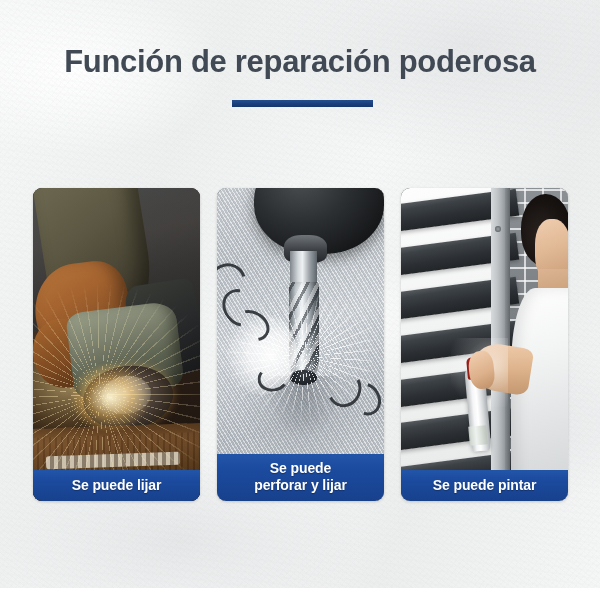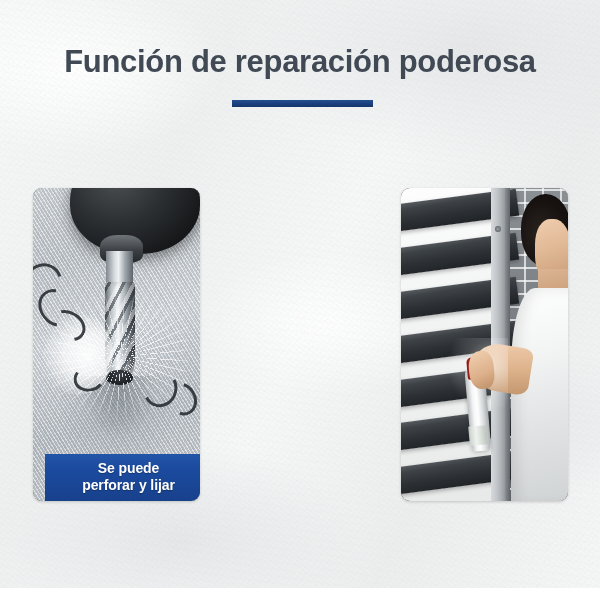--- a/index.html
+++ b/index.html
@@ -408,21 +408,21 @@
     position: absolute;
     left: 56.5%; top: 12%;
     width: 3.6%; height: 2.2%;
     background: radial-gradient(circle, #9aa0a4 0%, #6d7478 60%, #4b5155 100%);
     border-radius: 50%;
   }
 
   
   .caption {
     position: absolute;
-    left: 12px;
+    left: 0;
     bottom: 0;
     width: 100%;
     box-sizing: border-box;
     background: linear-gradient(180deg, #2255a8 0%, #1b4a9e 34%, #18418c 100%);
     color: #ffffff;
     font-size: 14px;
     font-weight: bold;
     text-align: center;
     line-height: 16px;
     padding: 7px 4px 8px 4px;
@@ -441,20 +441,41 @@
 <div id="page">
 
   <div class="bg-texture"></div>
   <div class="bg-noise"></div>
 
   <div class="headline">Función de reparación poderosa</div>
   <div class="headline-rule"></div>
 
   <div class="panel-row">
 
+    <div class="panel">
+      <div class="panel-photo">
+        <div class="p1-base"></div>
+        <div class="p1-wall"></div>
+        <div class="p1-leg"></div>
+        <div class="p1-boot"></div>
+        <div class="p1-boot-toe"></div>
+        <div class="p1-grinder-dark"></div>
+        <div class="p1-grinder-body"></div>
+        <div class="p1-disc"></div>
+        <div class="p1-disc-ring"></div>
+        <div class="p1-beam"></div>
+        <div class="p1-beam-grain"></div>
+        <div class="p1-weld"></div>
+        <div class="p1-sparks"></div>
+        <div class="p1-glow"></div>
+      </div>
+      <div class="caption">
+        <span class="line">Se puede lijar</span>
+      </div>
+    </div>
 
     <div class="panel">
       <div class="panel-photo">
         <div class="p2-base"></div>
         <div class="p2-brush"></div>
         <div class="p2-reflect"></div>
         <div class="p2-spindle"></div>
         <div class="p2-collar"></div>
         <div class="p2-shank"></div>
         <div class="p2-bit"></div>
@@ -493,16 +514,19 @@
         <div class="p3-person-face"></div>
         <div class="p3-person-neck"></div>
         <div class="p3-person-shirt"></div>
         <div class="p3-arm"></div>
         <div class="p3-mist"></div>
         <div class="p3-can"></div>
         <div class="p3-can-cap"></div>
         <div class="p3-can-label"></div>
         <div class="p3-hand"></div>
       </div>
+      <div class="caption">
+        <span class="line">Se puede pintar</span>
+      </div>
     </div>
 
   </div>
 </div>
 
 </body></html>

